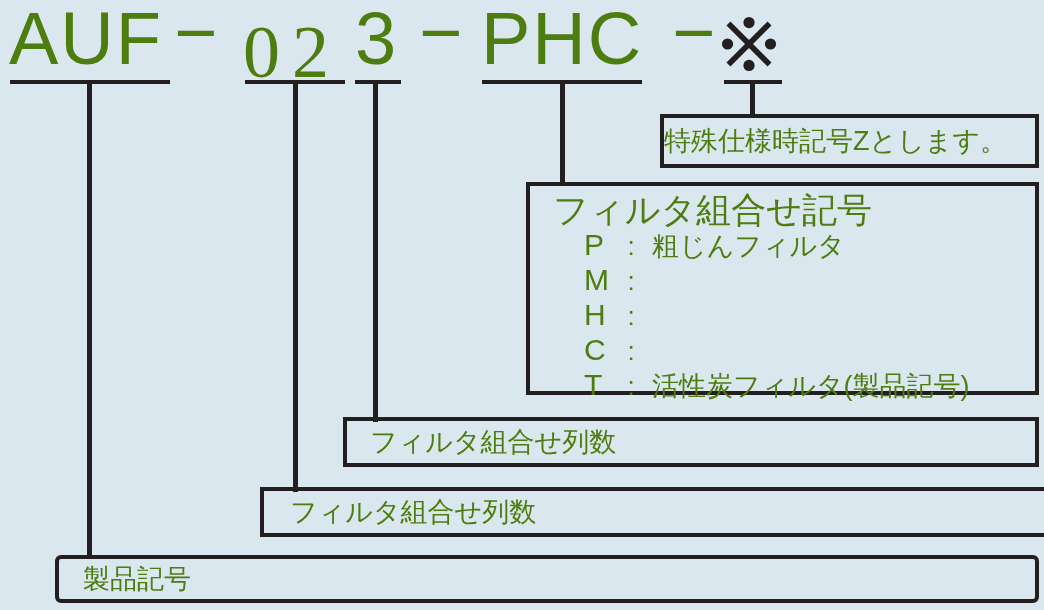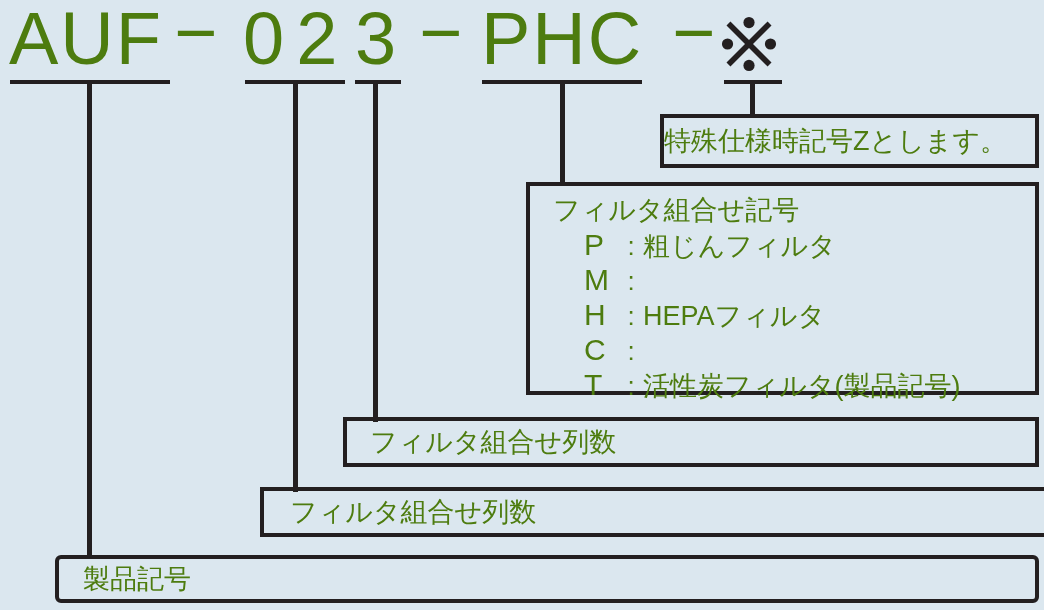--- a/index.html
+++ b/index.html
@@ -16,21 +16,21 @@
   .code-seg {
     position:absolute;
     font-size:74px;
     line-height:74px;
     letter-spacing:2px;
     white-space:nowrap;
     font-weight:normal;
   }
   .seg-product  { left:9px;   top:2px; }
   .seg-dash1    { left:174px; top:-4px; }
-  .seg-columns  { left:243px; top:2px; letter-spacing:12px; }
+  .seg-columns  { left:243px; top:15px; letter-spacing:12px;font-family:Liberation Serif, serif; }
   .seg-stages   { left:355px; top:2px; }
   .seg-dash2    { left:419px; top:-4px; }
   .seg-filters  { left:481px; top:2px; }
   .seg-dash3    { left:672px; top:-4px; }
   .seg-special  { position:absolute; left:721px; top:16px; width:56px; height:56px; }
 
   
   .uline { position:absolute; height:4px; top:80px; }
   .u1 { left:10px;  width:160px; }
   .u2 { left:245px; width:100px; }
@@ -56,25 +56,25 @@
     font-size:27px;
     white-space:nowrap;
   }
   .box-special { left:660px; top:114px; width:379px; height:54px; }
   .box-filter  { left:526px; top:182px; width:513px; height:213px;
                  display:block; padding:6px 8px 0 23px; }
   .box-stages  { left:343px; top:417px; width:696px; height:50px; padding-left:23px; }
   .box-columns { left:260px; top:487px; width:904px; height:50px; padding-left:26px; }
   .box-product { left:55px;  top:555px; width:984px; height:48px; padding-left:24px;border-radius:6px; }
 
-  .fc-title { font-size:27px; line-height:36px; }
+  .fc-title { font-size:35px; line-height:36px; }
   .fc-row   { display:flex; align-items:baseline; line-height:34px; margin-left:31px; }
   .fc-code  { width:36px; font-size:30px; }
   .fc-colon { width:22px; text-align:center; font-size:26px; }
-  .fc-label { margin-left:1px; font-size:27px; }
+  .fc-label { margin-left:10px; font-size:27px; }
 
   .ink { background:#231f20; }
 </style>
 </head>
 <body>
 
 <div class="canvas">
 
   <span class="code-seg seg-product">AUF</span>
   <span class="code-seg seg-dash1">−</span>
@@ -119,21 +119,20 @@
           <span class="fc-colon">:</span>
           <span class="fc-label">粗じんフィルタ</span>
         </div>
         <div class="fc-row">
           <span class="fc-code">M</span>
           <span class="fc-colon">:</span>
         </div>
         <div class="fc-row">
           <span class="fc-code">H</span>
           <span class="fc-colon">:</span>
-          <span class="fc-label">HEPAフィルタ</span>
         </div>
         <div class="fc-row">
           <span class="fc-code">C</span>
           <span class="fc-colon">:</span>
         </div>
         <div class="fc-row">
           <span class="fc-code">T</span>
           <span class="fc-colon">:</span>
           <span class="fc-label">活性炭フィルタ(製品記号)</span>
         </div>

